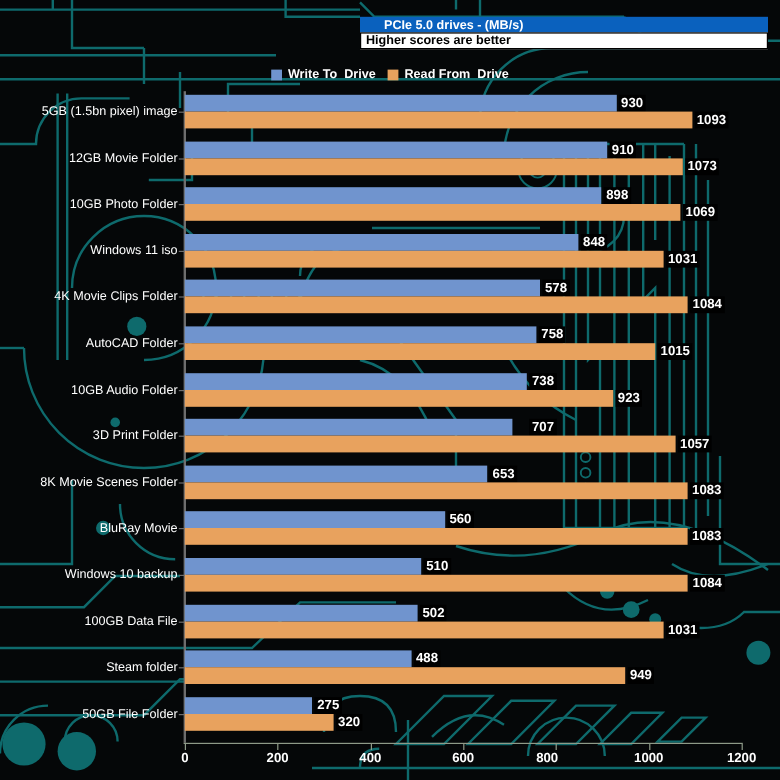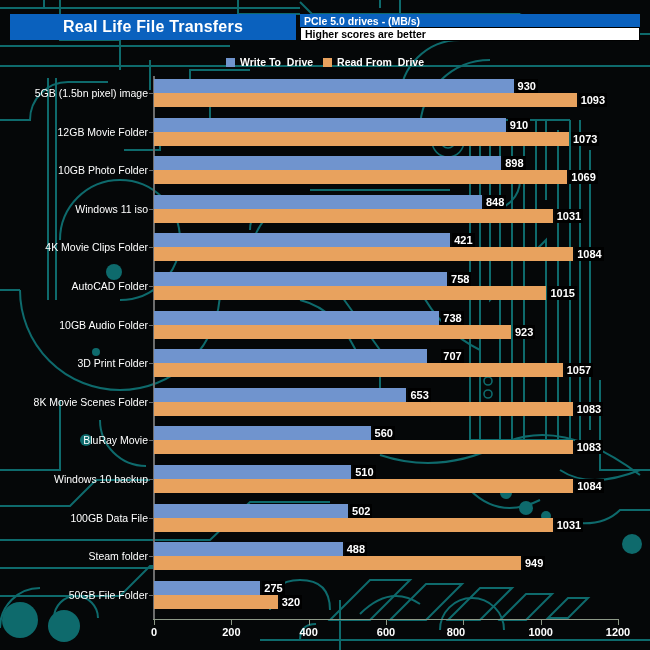--- a/index.html
+++ b/index.html
@@ -16,21 +16,21 @@
   .hdr-title{
     position:absolute;left:10px;top:14px;width:286px;height:26px;
     background:#0a61be;color:#ffffff;
     display:flex;align-items:center;justify-content:center;
     font-size:16px;font-weight:bold;letter-spacing:.2px;z-index:5;
   }
   .hdr-sub{
     position:absolute;left:300px;top:14px;width:340px;height:13px;
     background:#0a61be;color:#ffffff;
     display:flex;align-items:center;
-    font-size:10.5px;font-weight:bold;padding-left:4px;box-sizing:border-box;z-index:5;
+    font-size:10.5px;font-weight:bold;padding-left:20px;box-sizing:border-box;z-index:5;
   }
   .hdr-sub2{
     position:absolute;left:300px;top:27px;width:340px;height:14px;
     background:#ffffff;color:#000000;
     display:flex;align-items:center;
     font-size:10.5px;font-weight:bold;padding-left:4px;box-sizing:border-box;z-index:5;
     border:1px solid #000;
   }
 
   
@@ -164,21 +164,20 @@
         <circle cx="244" cy="243" r="7"></circle>
         <circle cx="488" cy="381" r="4"></circle>
         <circle cx="488" cy="394" r="4"></circle>
         <circle cx="488" cy="407" r="4"></circle>
         <circle cx="448" cy="141" r="16"></circle>
         <circle cx="448" cy="141" r="7"></circle>
       </g>
     </svg>
   </div>
 
-  <div class="hdr-title">Real Life File Transfers</div>
   <div class="hdr-sub">PCIe 5.0 drives - (MB/s)</div>
   <div class="hdr-sub2">Higher scores are better</div>
 
   <div class="legend" id="legend">
       <div class="lg-item">
         <span class="lg-swatch" style="background: rgb(112, 148, 206);"></span>
         <span class="lg-text">Write To  Drive</span>
       </div>
       <div class="lg-item">
         <span class="lg-swatch" style="background: rgb(232, 162, 94);"></span>
@@ -223,21 +222,21 @@
       <div class="vlabel" style="left: 569.347px; top: 170.2px;">1069</div>
       <div class="cat-label" style="top: 208.8px;">Windows 11 iso</div>
       <div class="tickmark-v" style="top: 208.8px;"></div>
       <div class="bar write" style="left: 154px; top: 194.8px; width: 327.893px;"></div>
       <div class="vlabel" style="left: 483.893px; top: 194.8px;">848</div>
       <div class="bar read" style="left: 154px; top: 208.8px; width: 398.653px;"></div>
       <div class="vlabel" style="left: 554.653px; top: 208.8px;">1031</div>
       <div class="cat-label" style="top: 247.4px;">4K Movie Clips Folder</div>
       <div class="tickmark-v" style="top: 247.4px;"></div>
       <div class="bar write" style="left: 154px; top: 233.4px; width: 296.187px;"></div>
-      <div class="vlabel" style="left: 452.187px; top: 233.4px;">421</div>
+      <div class="vlabel" style="left: 452.187px; top: 233.4px;">578</div>
       <div class="bar read" style="left: 154px; top: 247.4px; width: 419.147px;"></div>
       <div class="vlabel" style="left: 575.147px; top: 247.4px;">1084</div>
       <div class="cat-label" style="top: 286px;">AutoCAD Folder</div>
       <div class="tickmark-v" style="top: 286px;"></div>
       <div class="bar write" style="left: 154px; top: 272px; width: 293.093px;"></div>
       <div class="vlabel" style="left: 449.093px; top: 272px;">758</div>
       <div class="bar read" style="left: 154px; top: 286px; width: 392.467px;"></div>
       <div class="vlabel" style="left: 548.467px; top: 286px;">1015</div>
       <div class="cat-label" style="top: 324.6px;">10GB Audio Folder</div>
       <div class="tickmark-v" style="top: 324.6px;"></div>

